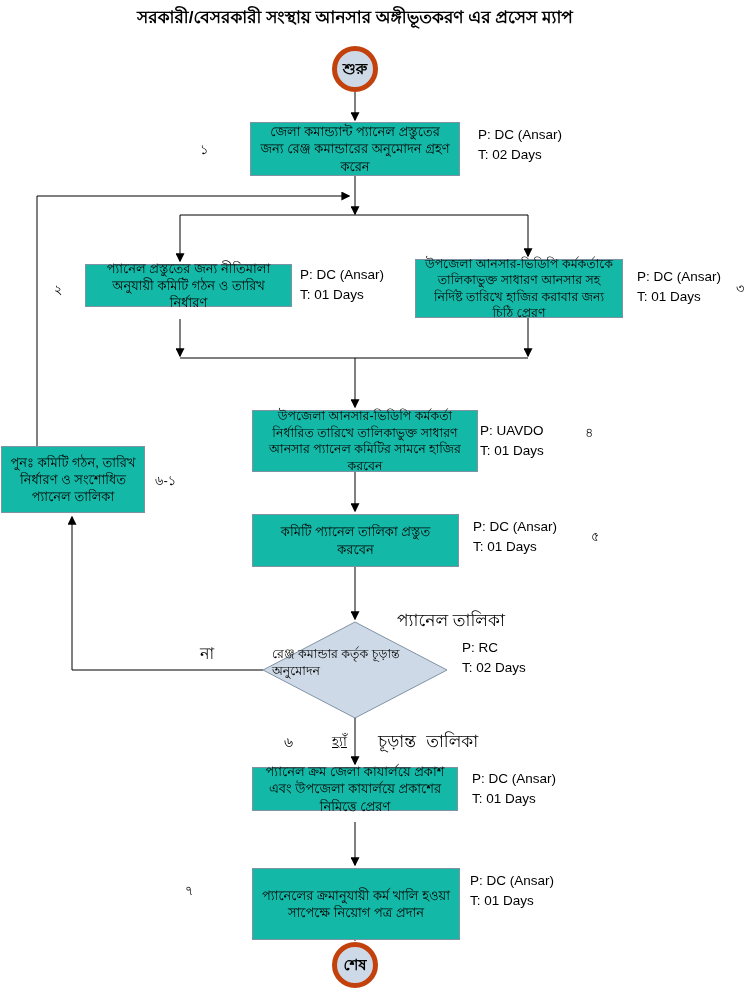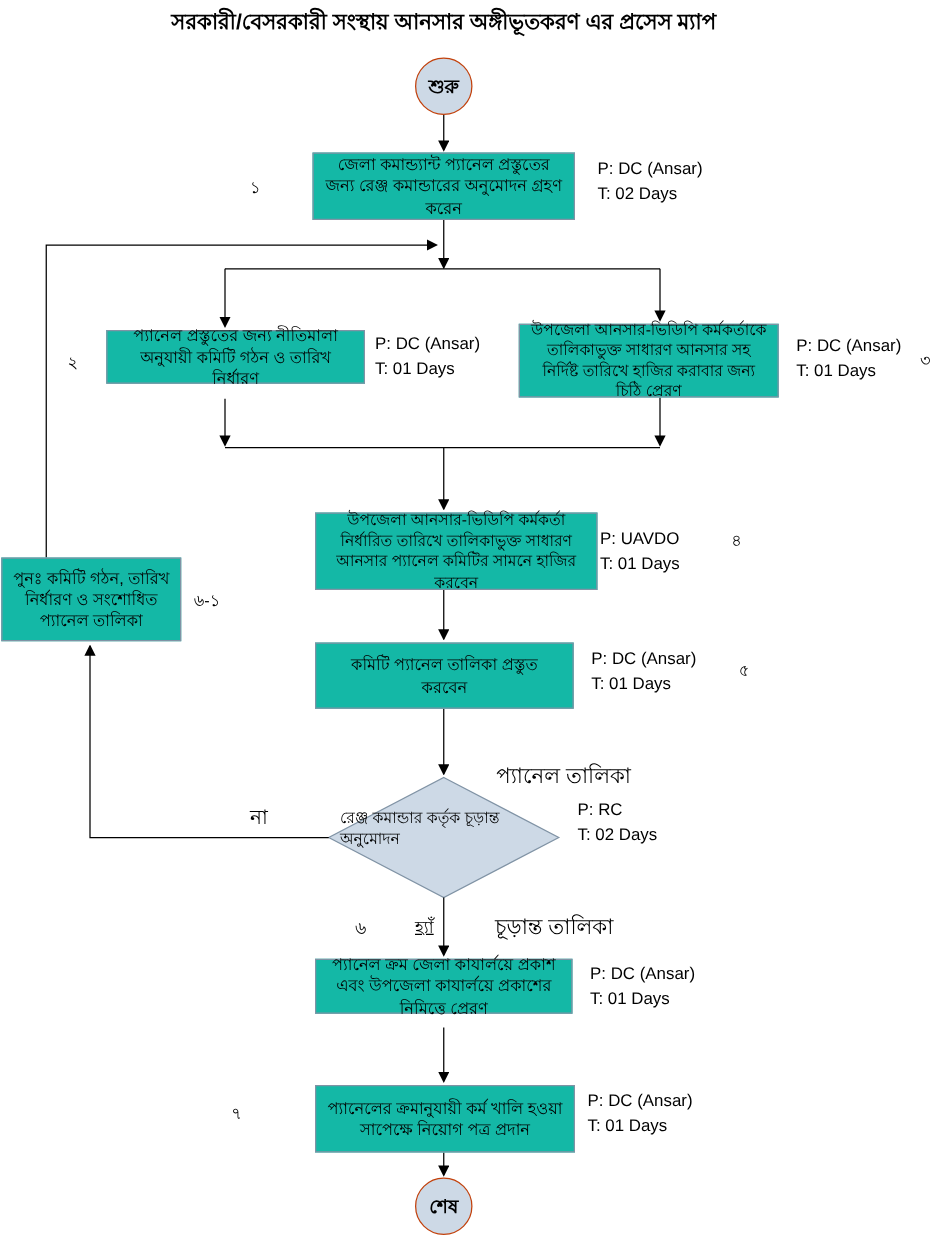--- a/index.html
+++ b/index.html
@@ -17,21 +17,21 @@
   .node {
     position: absolute; box-sizing: border-box;
     background: #14b8a6; border: 1px solid #8093a5;
     display: flex; align-items: center; justify-content: center;
     text-align: center; font-size: 13px; line-height: 1.32;
     padding: 3px 8px;
   }
   .terminal {
     position: absolute; box-sizing: border-box;
     width: 46px; height: 46px; border-radius: 50%;
-    background: #cdd9e6; border: 1px solid #c2410c;
+    background: #cdd9e6; border: 5px solid #c2410c;
     display: flex; align-items: center; justify-content: center;
     font-size: 15px; font-weight: bold;
   }
   .annotation {
     position: absolute; font-size: 13.5px; line-height: 1.45;
     white-space: pre-line; text-align: left;
   }
   .stepnum { position: absolute; font-size: 13px; }
   .edge-label-lg { position: absolute; font-size: 17px; }
   .edge-label-sm { position: absolute; font-size: 13.5px; text-decoration: underline; }
@@ -40,21 +40,21 @@
     font-size: 12.5px; line-height: 1.35;
   }
   
   .box1 { left: 250px; top: 122px; width: 210px; height: 54px; }
   .box2 { left: 85px;  top: 264px; width: 207px; height: 43px; }
   .box3 { left: 415px; top: 259px; width: 208px; height: 59px; font-size: 12.5px; }
   .box4 { left: 252px; top: 410px; width: 226px; height: 62px; font-size: 12.5px; }
   .boxF { left: 1px;   top: 446px; width: 144px; height: 67px; }
   .box5 { left: 252px; top: 514px; width: 207px; height: 53px; }
   .box6 { left: 252px; top: 767px; width: 206px; height: 44px; }
-  .box7 { left: 252px; top: 868px; width: 208px; height: 54px; }
+  .box7 { left: 252px; top: 868px; width: 208px; height: 72px; }
   .start-t { left: 332px; top: 46px; }
   .end-t   { left: 332px; top: 942px; }
 </style>
 </head>
 <body>
 
 <div class="title">সরকারী/বেসরকারী সংস্থায় আনসার অঙ্গীভূতকরণ এর প্রসেস ম্যাপ</div>
 
 <svg class="connectors" width="750" height="1000">
   <defs>
@@ -129,13 +129,13 @@
 <div class="stepnum" style="left:736px; top:279px;">৩</div>
 <div class="stepnum" style="left:585px; top:423px;">৪</div>
 <div class="stepnum" style="left:591px; top:527px;">৫</div>
 <div class="stepnum" style="left:155px; top:471px;">৬-১</div>
 <div class="stepnum" style="left:284px; top:731px; font-size:14px;">৬</div>
 <div class="stepnum" style="left:185px; top:881px;">৭</div>
 
 <div class="edge-label-lg" style="left:397px; top:607px;">প্যানেল তালিকা</div>
 <div class="edge-label-lg" style="left:200px; top:641px; font-size:16px;">না</div>
 <div class="edge-label-sm" style="left:332px; top:731px;">হ্যাঁ</div>
-<div class="edge-label-lg" style="left:396px; top:728px;">চূড়ান্ত তালিকা</div>
+<div class="edge-label-lg" style="left:378px; top:728px;font-family:Liberation Mono, monospace;">চূড়ান্ত তালিকা</div>
 
 </body></html>

